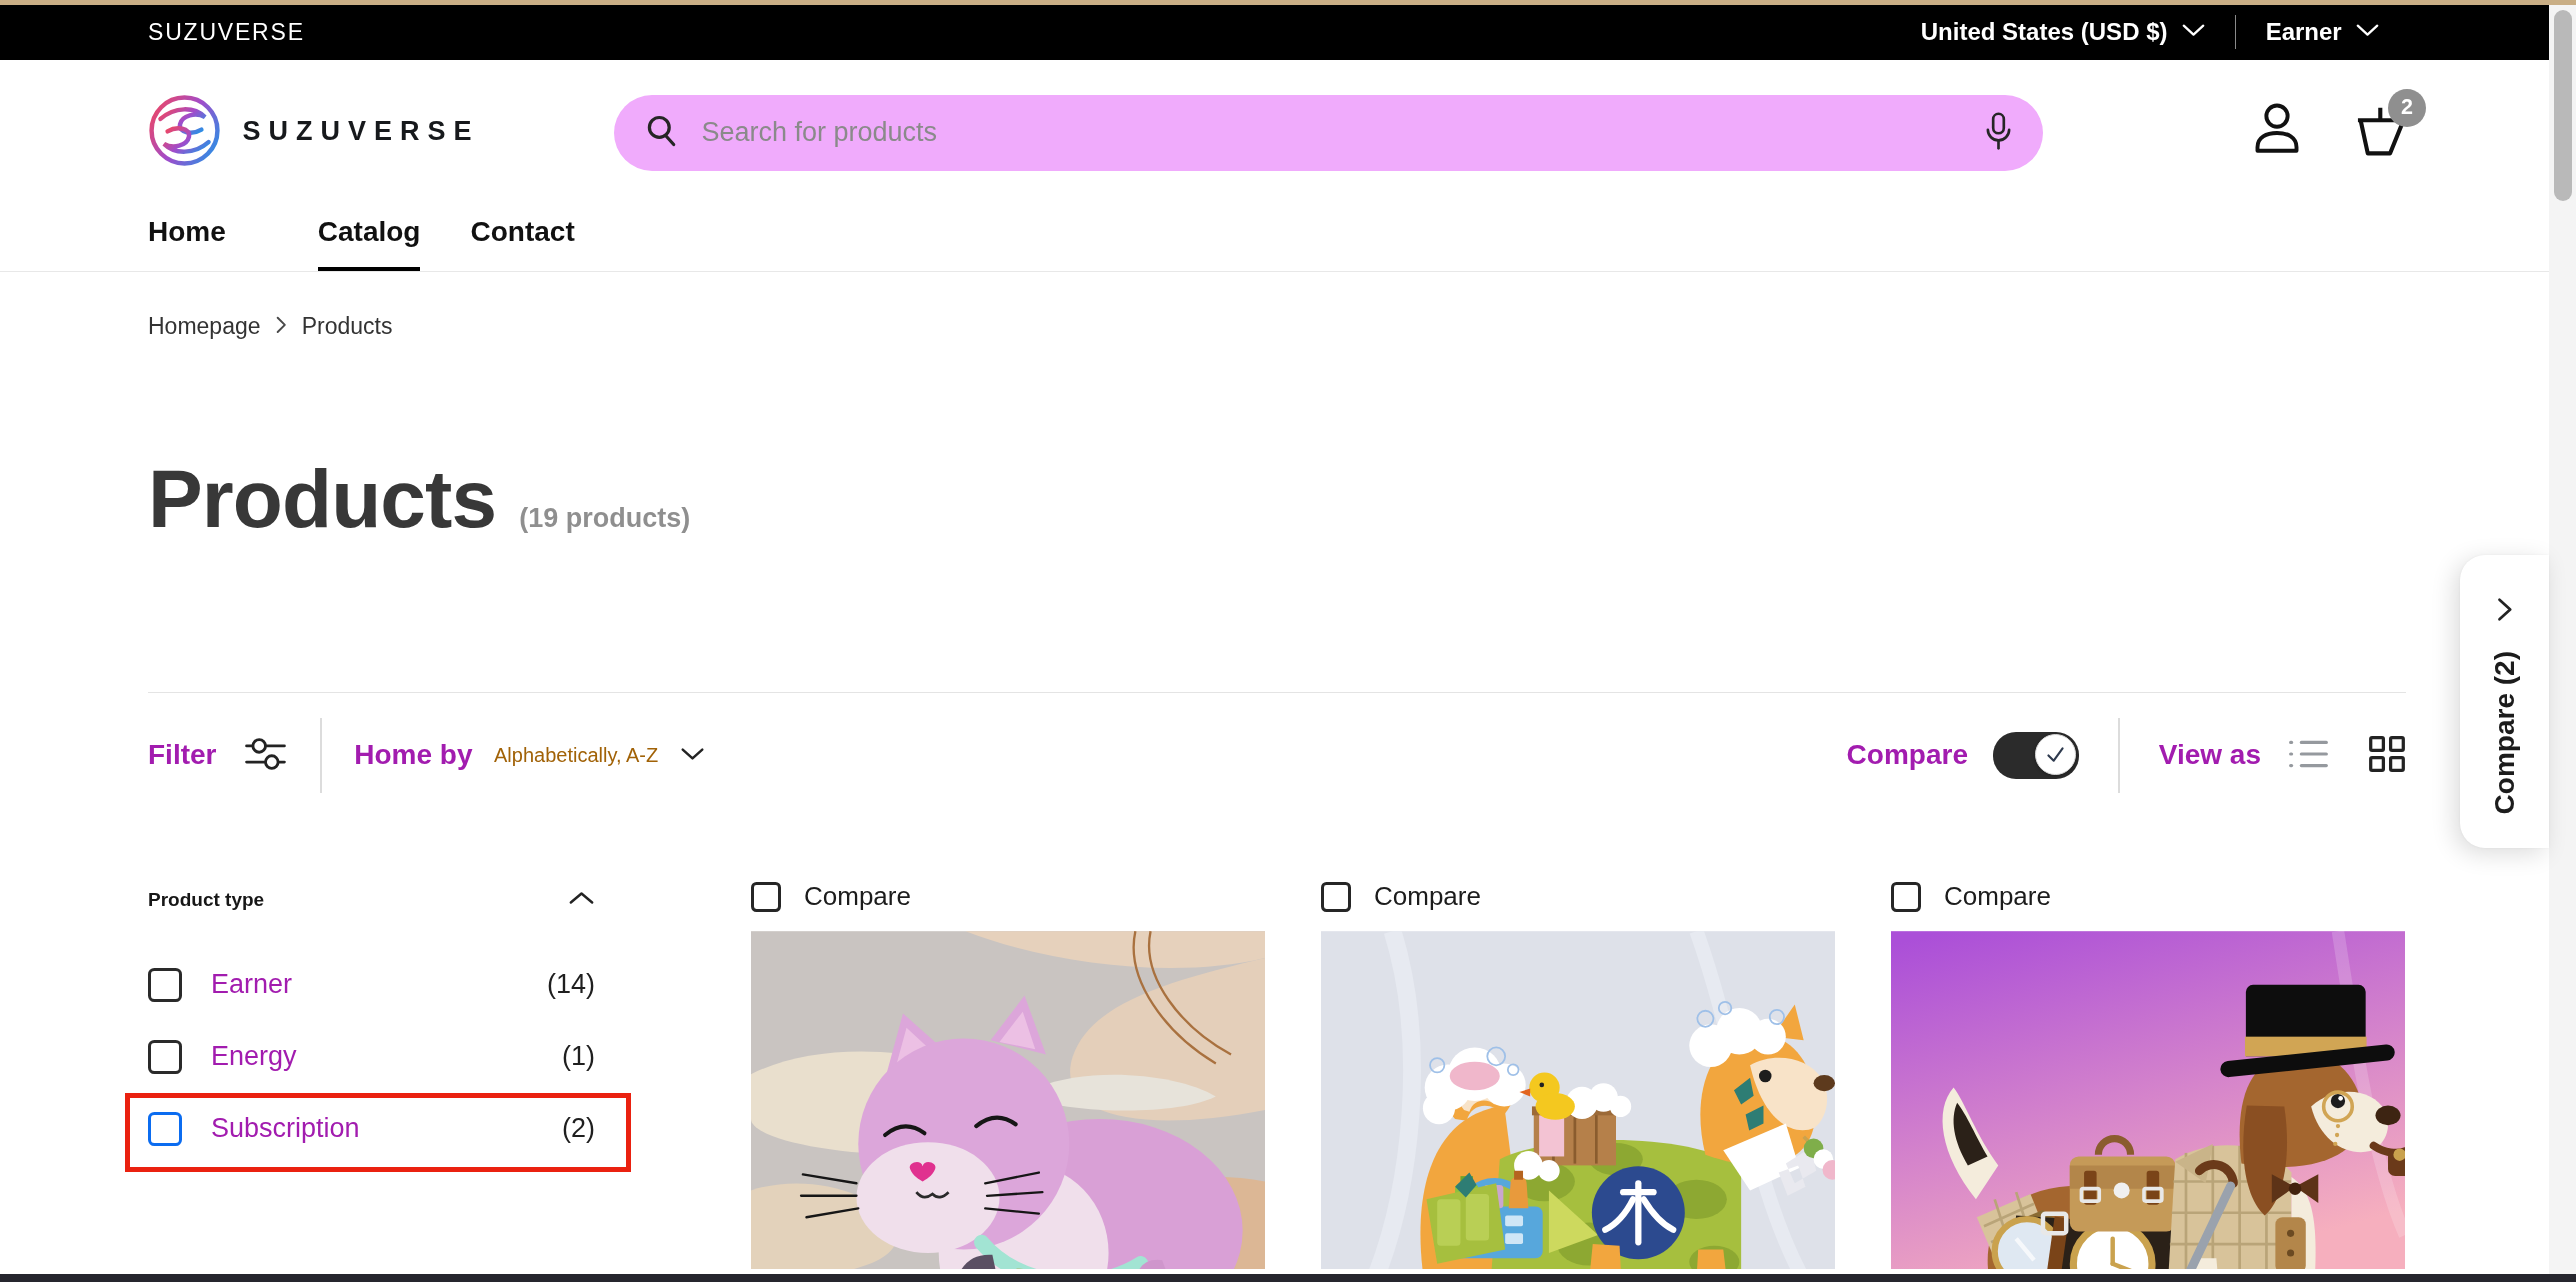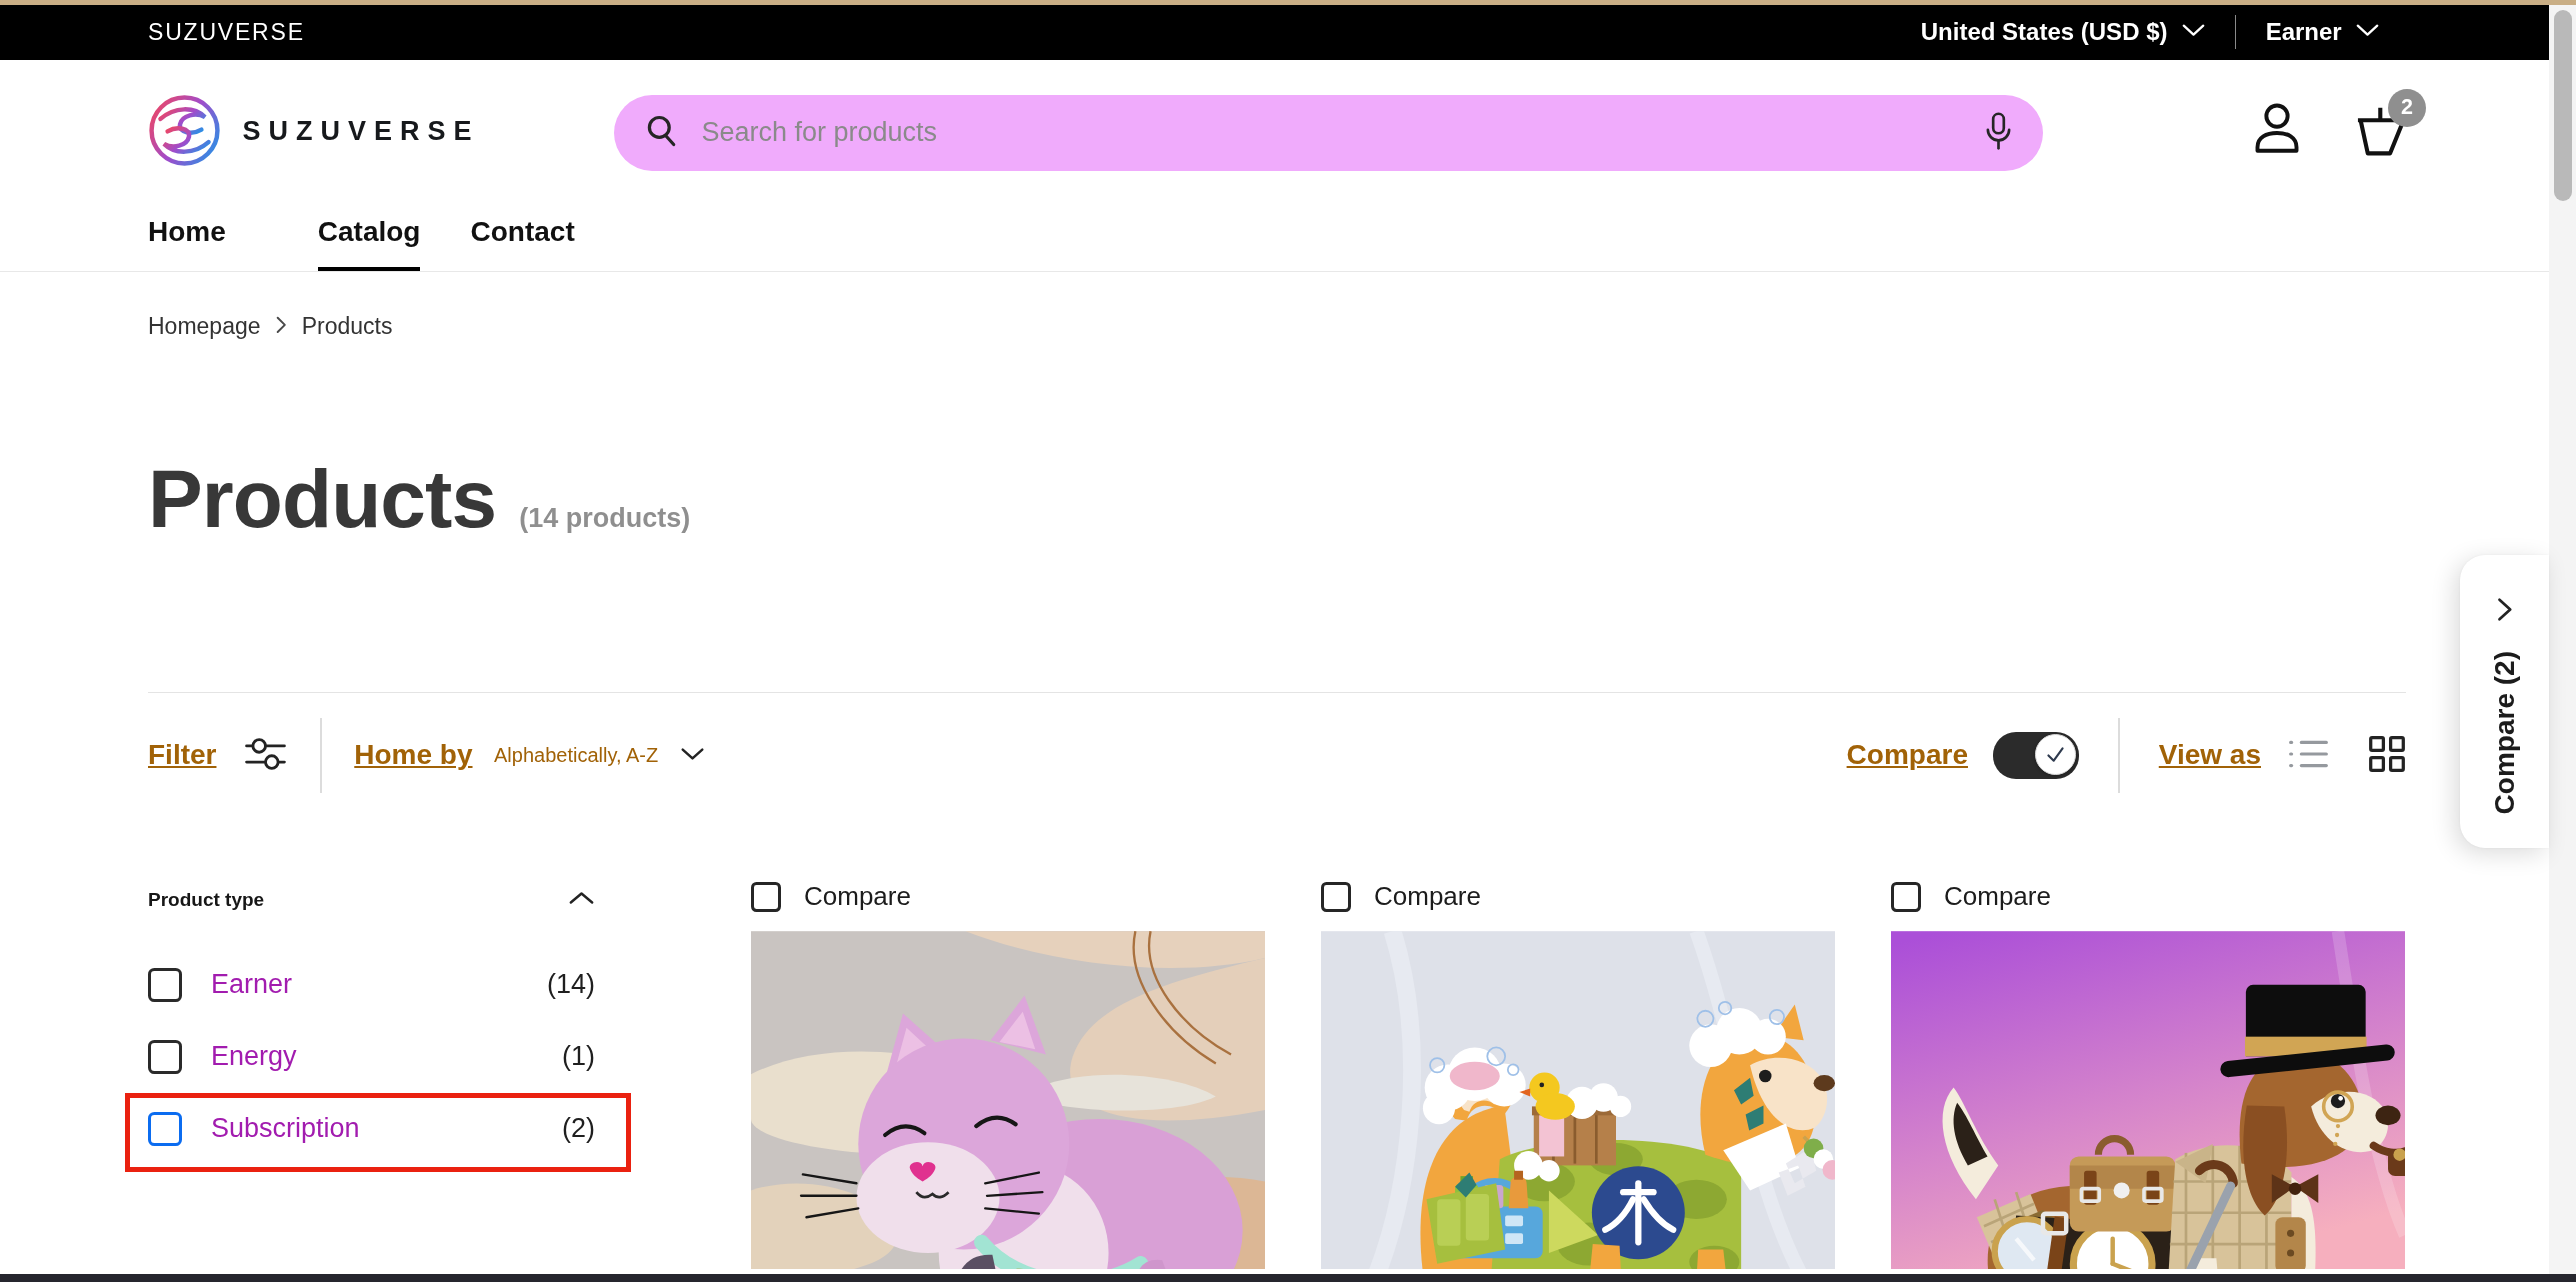--- a/index.html
+++ b/index.html
@@ -46,21 +46,21 @@
   
   .title-row { margin:116px 0 0 148px; display:flex; align-items:baseline; gap:23px; }
   .page-title { font-size:82px; font-weight:700; color:#383838; letter-spacing:-0.9px; line-height:1.04; }
   .page-count { font-size:27px; font-weight:600; color:#8f8f8f; }
 
   
   .toolbar-sep { margin:150px 0 0 148px; width:2258px; border-top:1.8px solid #e4e4e4; }
   .toolbar { margin:0 170px 0 148px; height:125px; display:flex; align-items:center; }
   .tb-left, .tb-right { display:flex; align-items:center; }
   .tb-right { margin-left:auto; }
-  .tb-label { font-size:28px; font-weight:700; color:#a16207;text-decoration:underline; }
+  .tb-label { font-size:28px; font-weight:700; color:#a21caf; }
   .tb-value { font-size:20px; color:#a16207; }
   .v-divider { width:1.8px; height:75px; background:#dcdcdc; }
   .filter-btn { display:flex; align-items:center; gap:27px; cursor:pointer; }
   .sort-group { display:flex; align-items:center; gap:21.5px; cursor:pointer; }
   .toggle { width:86px; height:47px; border-radius:23px; background:#2b2b2b; position:relative;
     margin-left:25px; cursor:pointer; }
   .toggle-knob { position:absolute; top:2.7px; right:2.7px; width:41px; height:41px; border-radius:50%;
     background:#fff; border:0.9px solid #d8d8d8; box-shadow:0 0.9px 3.6px rgba(0,0,0,.35);
     display:flex; align-items:center; justify-content:center; }
 
@@ -197,21 +197,21 @@
     <span>
       <svg width="12.5" height="19.7" viewBox="0 0 14 22">
           <polyline points="3,3 11,11 3,19" fill="none" stroke="#4a4a4a" stroke-width="2.2" stroke-linecap="round" stroke-linejoin="round"></polyline>
         </svg>
     </span>
     <span class="crumb">Products</span>
   </div>
 
   <div class="title-row">
     <h1 class="page-title">Products</h1>
-    <span class="page-count">(14 products)</span>
+    <span class="page-count">(19 products)</span>
   </div>
 
   <div class="toolbar-sep"></div>
   <div class="toolbar">
     <div class="tb-left">
       <div class="filter-btn">
         <span class="tb-label">Filter</span>
         <span>
           <svg width="45" height="38" viewBox="0 0 50 42">
               <line x1="4" y1="12" x2="46" y2="12" stroke="#232323" stroke-width="3.2" stroke-linecap="round"></line>

